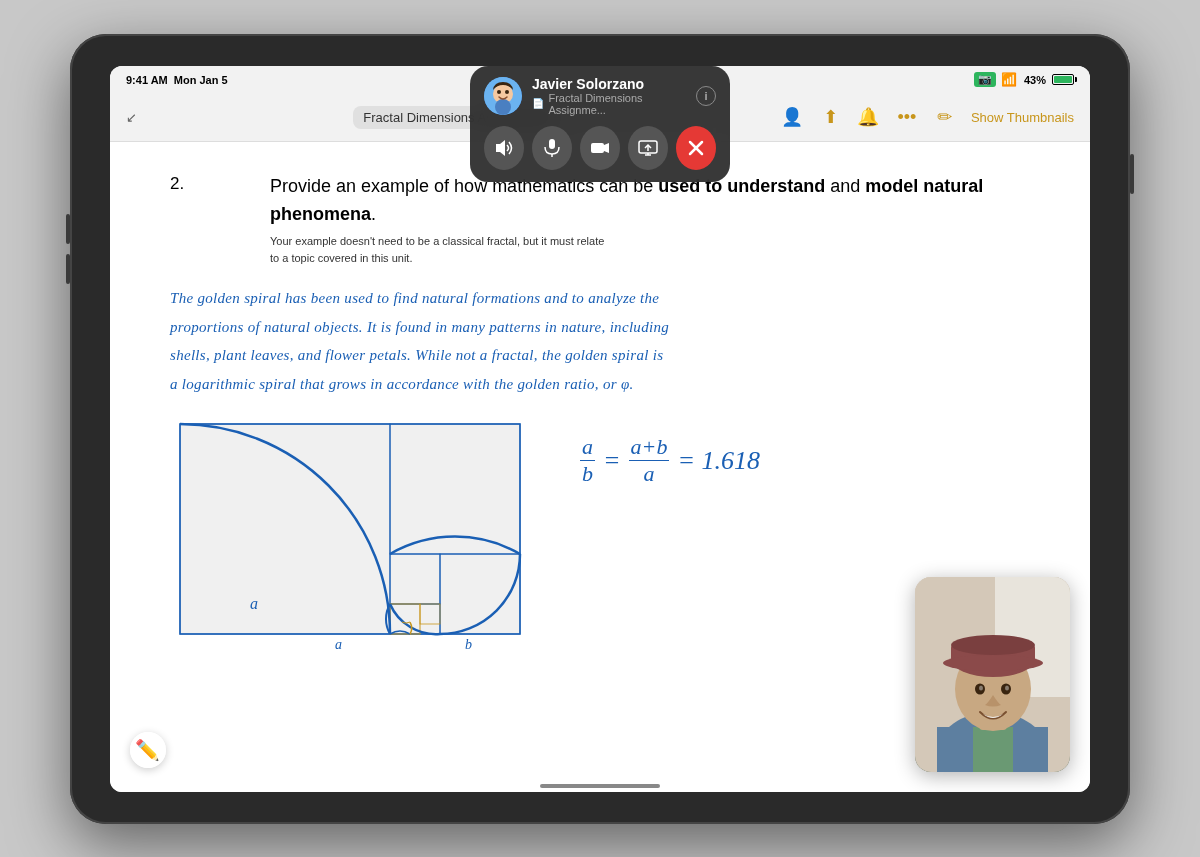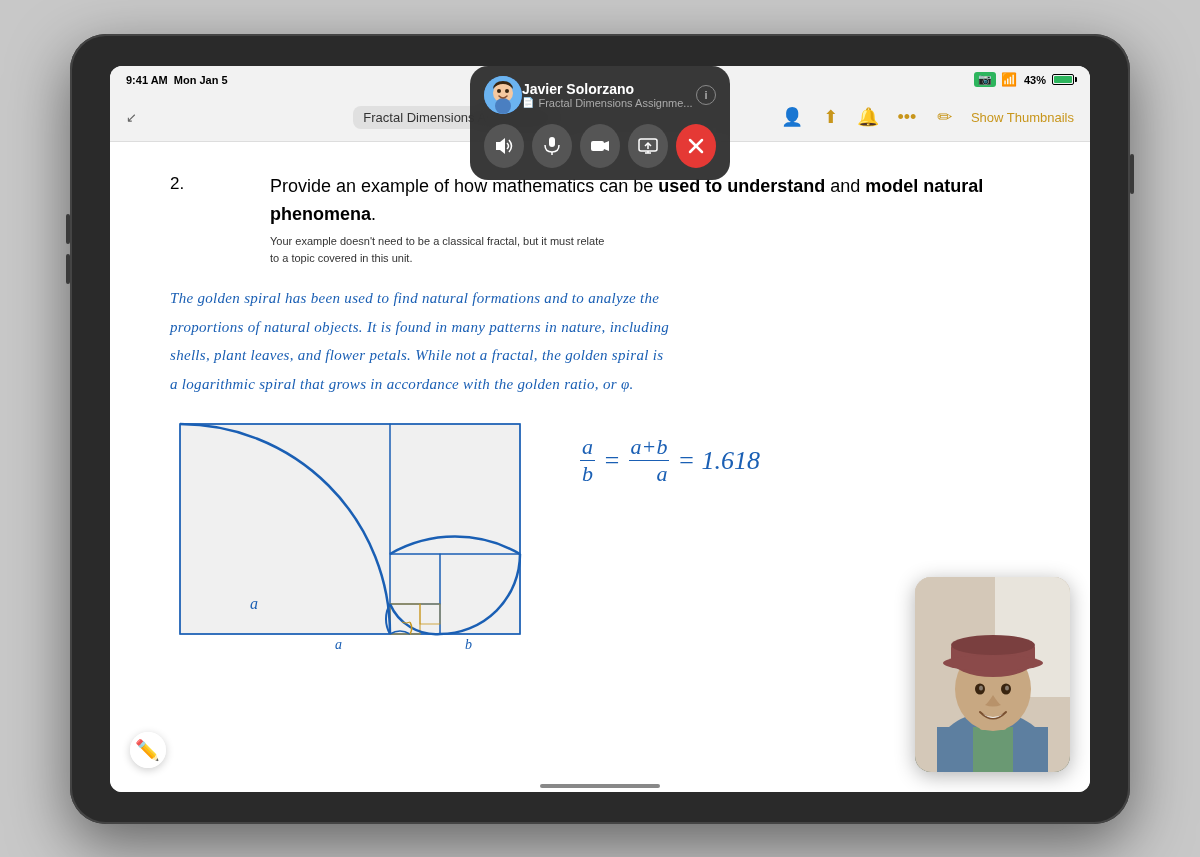--- a/index.html
+++ b/index.html
@@ -165,20 +165,21 @@
       background: rgba(40,40,40,0.92);
       border-radius: 18px;
       padding: 10px 14px 12px;
       width: 260px;
       backdrop-filter: blur(10px);
     }
 
     .facetime-header {
       display: flex;
       align-items: center;
+      gap: 10px;
       margin-bottom: 10px;
     }
     .avatar-circle {
       width: 38px; height: 38px;
       border-radius: 50%;
       background: linear-gradient(135deg, #6bb3f0, #3a7bd5);
       display: flex; align-items: center; justify-content: center;
       font-size: 20px;
       overflow: hidden;
       flex-shrink: 0;
@@ -411,21 +412,21 @@
             </svg>
           </div>
 
           <div style="display:flex; flex-direction:column; justify-content:center; padding-top:20px;">
             <div style="font-size:26px; color:#1a5fb4; font-family:'Times New Roman',serif; font-style:italic; display:flex; align-items:center; gap:8px;">
               <div style="display:inline-flex; flex-direction:column; align-items:center; vertical-align:middle; font-size:22px; line-height:1.2;">
                 <span style="border-bottom:1.5px solid #1a5fb4; padding:0 2px;">a</span>
                 <span style="padding:0 2px;">b</span>
               </div>
               <span>=</span>
-              <div style="display:inline-flex; flex-direction:column; align-items:flex-end; vertical-align:middle; font-size:22px; line-height:1.2;">
+              <div style="display:inline-flex; flex-direction:column; align-items:center; vertical-align:middle; font-size:22px; line-height:1.2;">
                 <span style="border-bottom:1.5px solid #1a5fb4; padding:0 2px;">a+b</span>
                 <span style="padding:0 2px;">a</span>
               </div>
               <span>= 1.618</span>
             </div>
           </div>
         </div>
       </div>
 
 

